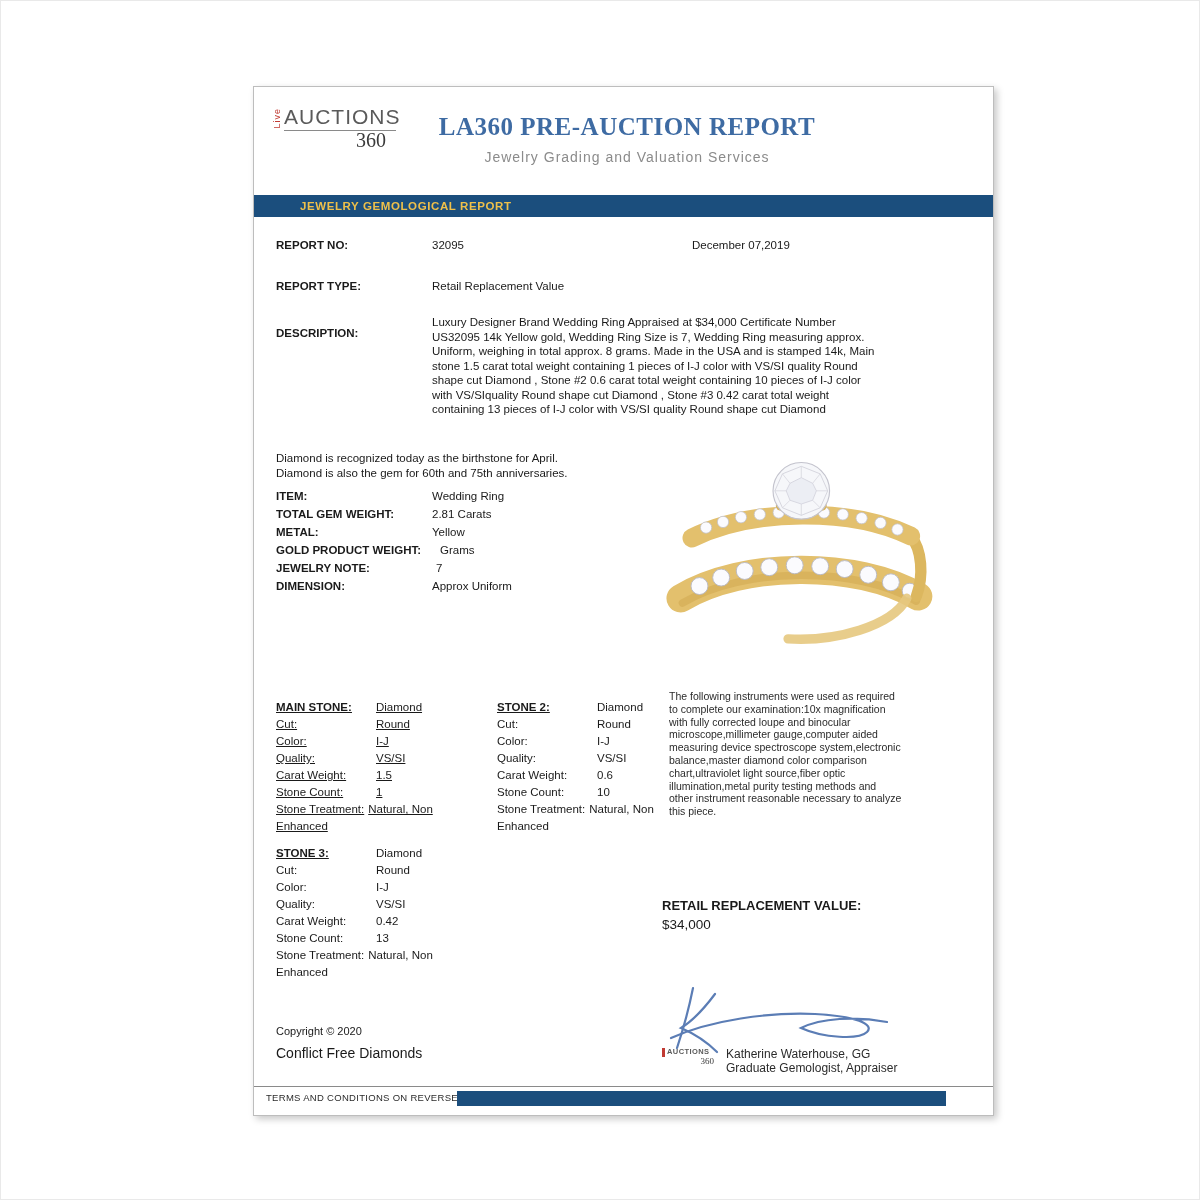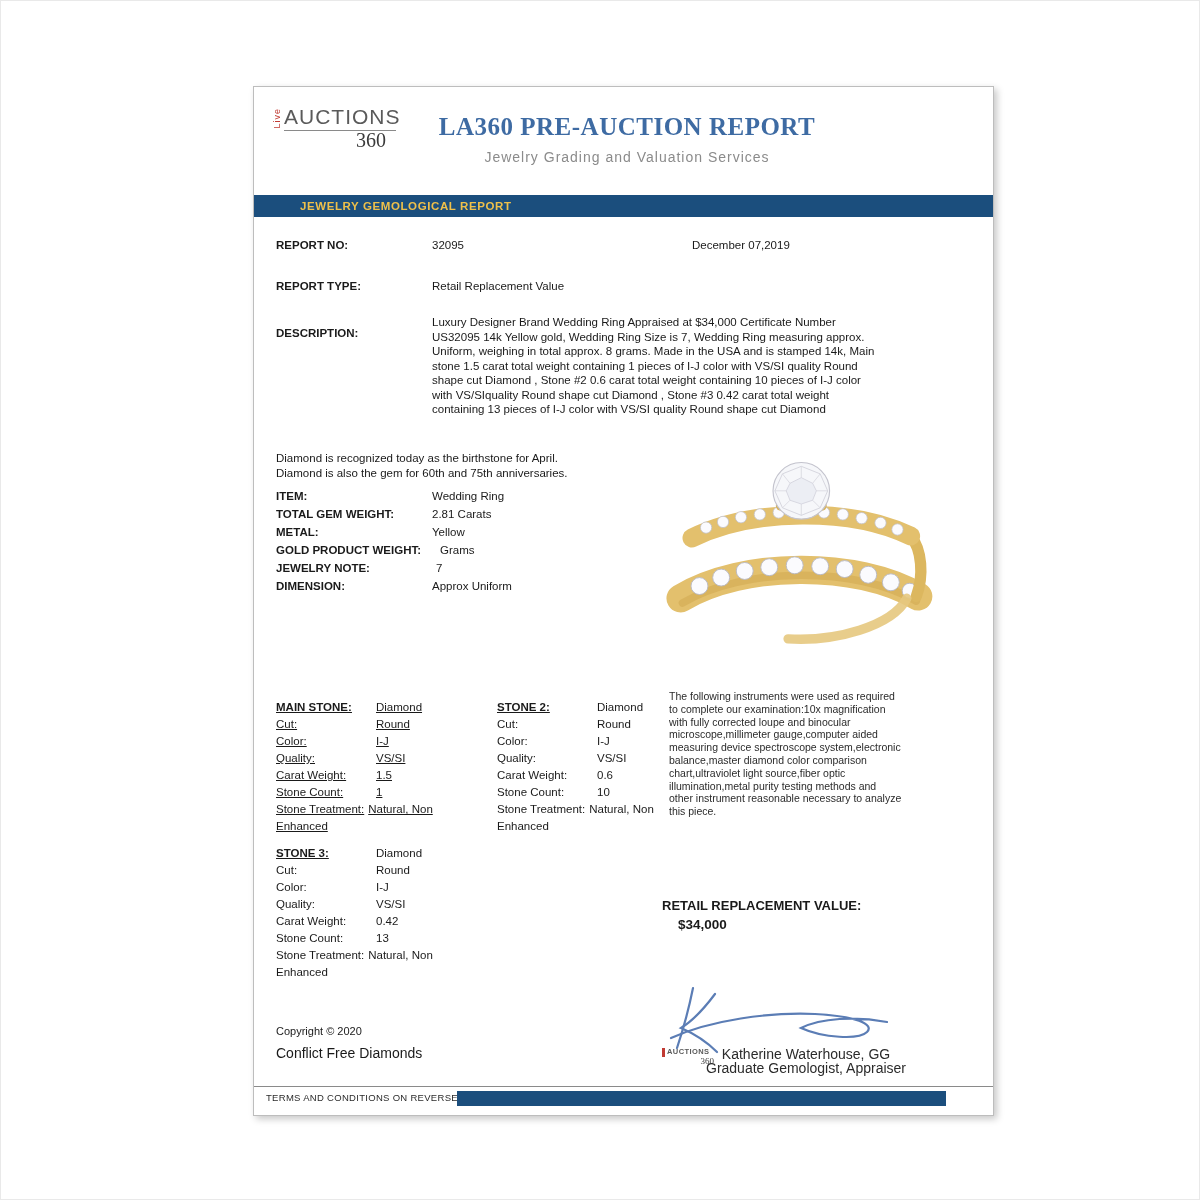--- a/index.html
+++ b/index.html
@@ -41,28 +41,28 @@
   .srow { display:flex; }
   .slbl { width:100px; flex:none; }
   .stitle { font-weight:bold; text-decoration:underline; }
   .streat span.tv { margin-left:4px; }
 
   .notes { position:absolute; left:415px; top:603px; width:234px; font-size:10.5px; line-height:12.8px; color:#2b2b2b; }
   .notes p + p { }
 
   .valuation { position:absolute; left:408px; top:811px; }
   .valuation .vl { font-size:13px; font-weight:bold; }
-  .valuation .va { font-size:13.5px; font-weight:bold; margin-top:4px;margin-left:16px; }
+  .valuation .va { font-size:13.5px; font-weight:normal; margin-top:4px; }
 
   .sig-svg { position:absolute; left:405px; top:895px; width:245px; height:75px; }
   .sig-logo { position:absolute; left:408px; top:960px; width:60px; font-size:7.5px; color:#5a5a5a; }
   .sig-logo .redbar { display:inline-block; width:3px; height:9px; background:#c13b33; margin-right:2px; vertical-align:middle; }
   .sig-logo .a { font-weight:bold; letter-spacing:0.4px; }
   .sig-logo .n { display:block; text-align:right; font-family:"Liberation Serif", serif; font-size:9px; color:#3a3a3a; margin-top:-1px; width:52px; }
-  .sig-name { position:absolute; left:452px; top:961px; font-size:14px; line-height:13.5px; color:#2b2b2b;text-align:center; }
+  .sig-name { position:absolute; left:472px; top:961px; font-size:12px; line-height:13.5px; color:#2b2b2b; }
 
   .copyright { position:absolute; left:22px; top:938px; font-size:11px; }
   .conflict { position:absolute; left:22px; top:958px; font-size:14px; }
 
   .terms-divider { position:absolute; left:0; right:0; top:999px; border-top:1px solid #8a8a8a; }
   .terms-text { position:absolute; left:12px; top:1005px; font-size:9.5px; letter-spacing:0.3px; color:#2b2b2b; }
   .terms-bar { position:absolute; left:203px; top:1004px; width:489px; height:15px; background:#1b4e7d; }
 </style>
 </head>
 <body>

